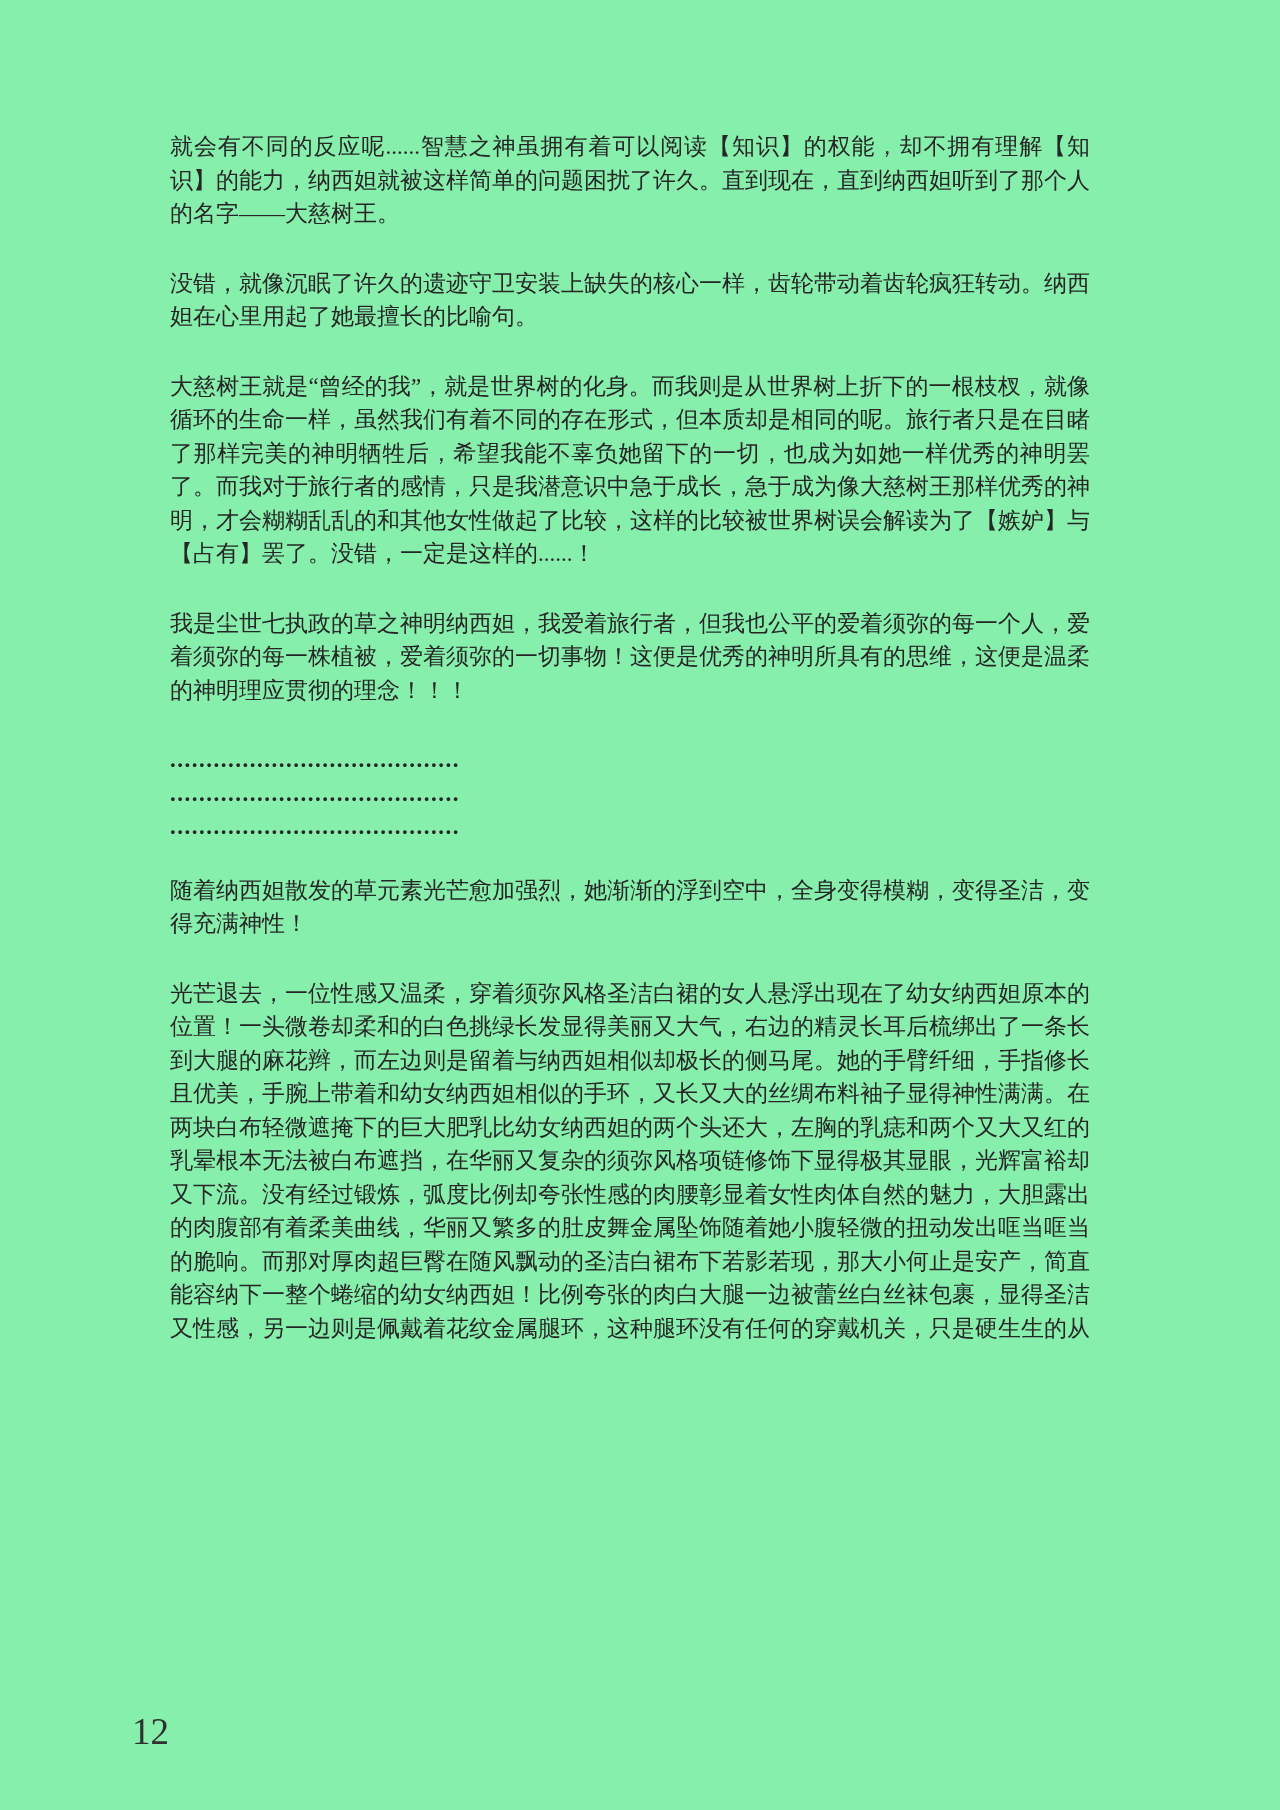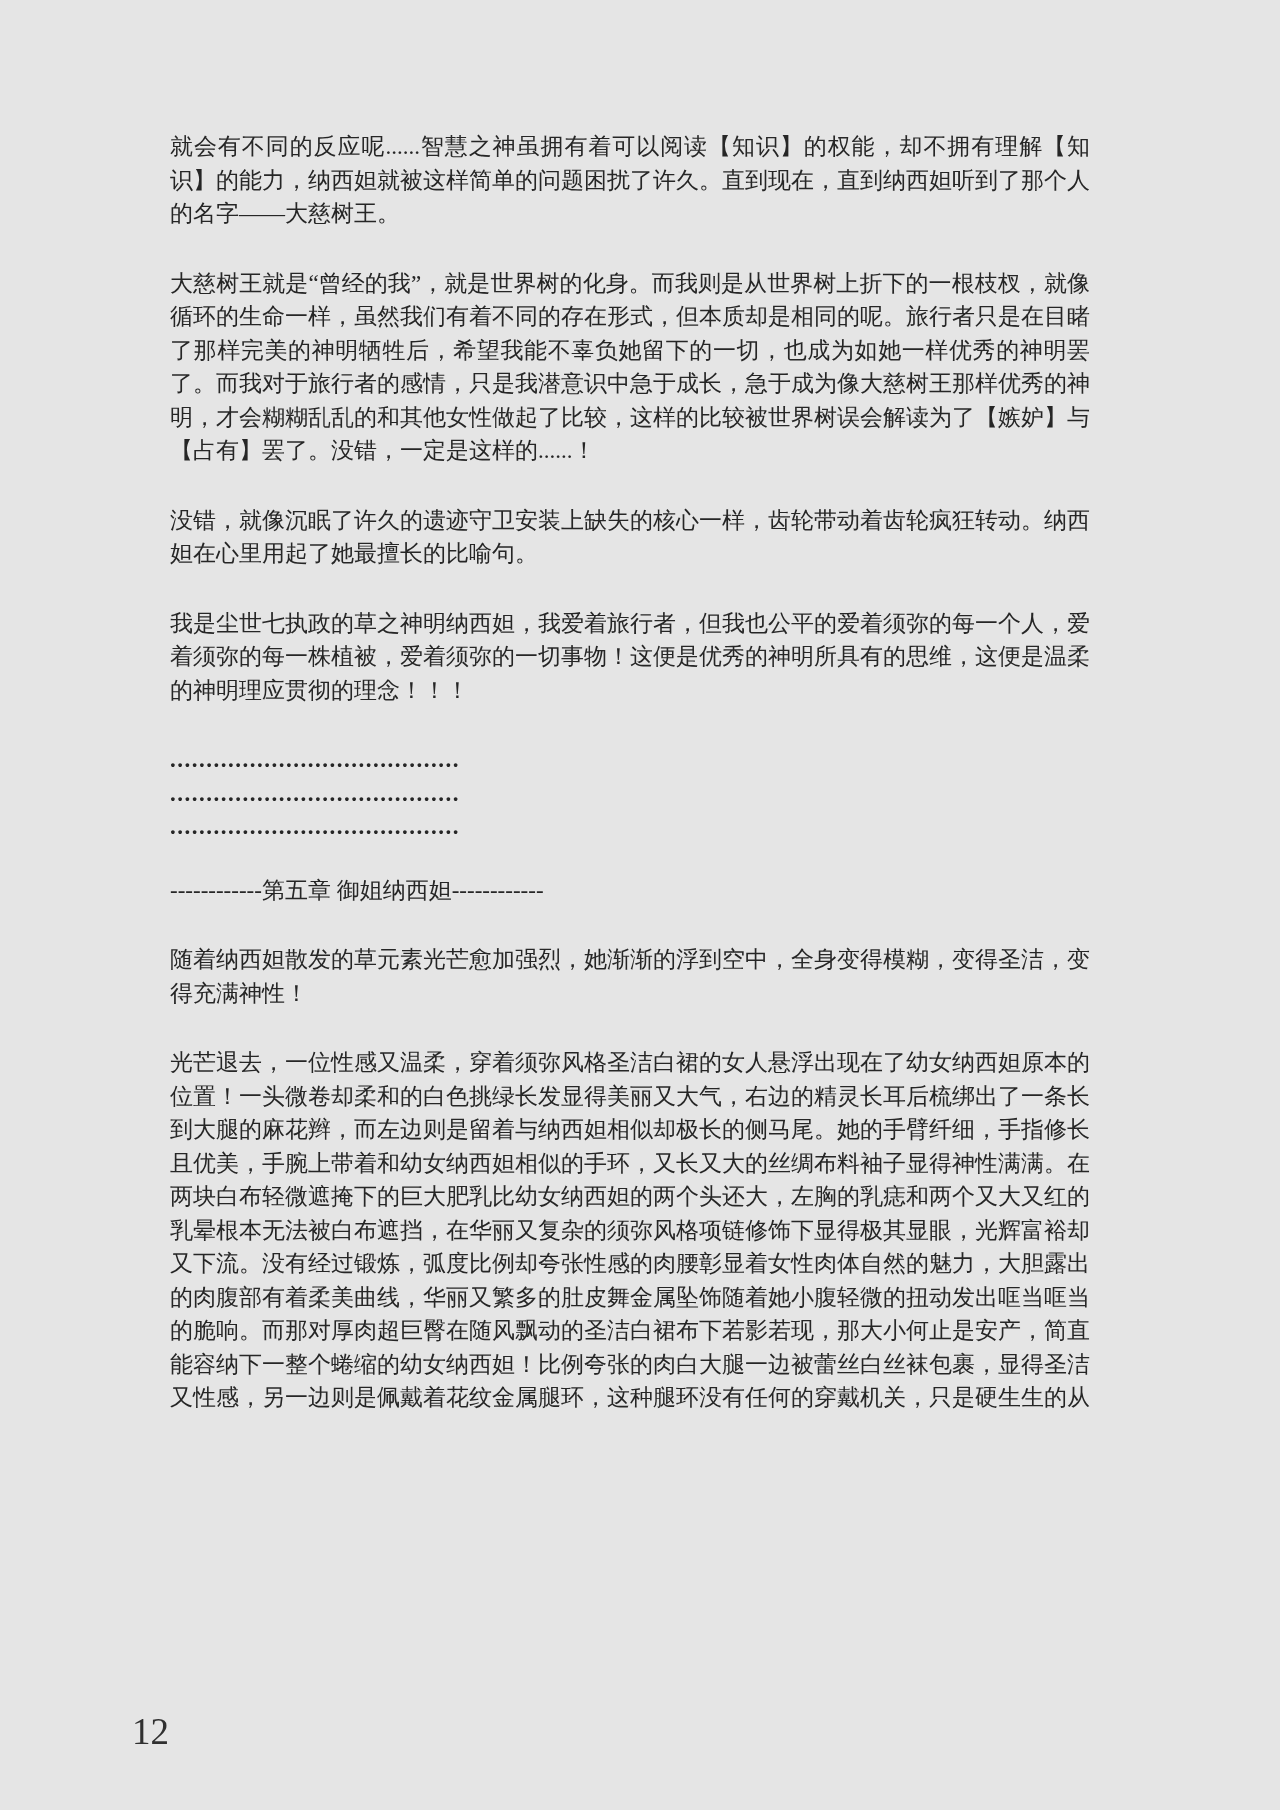--- a/index.html
+++ b/index.html
@@ -4,21 +4,21 @@
 <style>
   html, body {
     margin: 0;
     padding: 0;
     background: #ffffff;
   }
   .page {
     position: relative;
     width: 1280px;
     height: 1810px;
-    background: #e5e5e5;
+    background: #86efac;
     overflow: hidden;
     font-family: "Liberation Serif", "DejaVu Serif", serif;
   }
   .text-body {
     position: absolute;
     left: 170px;
     top: 130px;
     width: 920px;
     font-size: 23px;
     line-height: 33.5px;
@@ -55,24 +55,23 @@
     font-size: 37px;
     color: #303030;
   }
 </style>
 </head>
 <body>
 
 <div class="page">
   <div class="text-body">
     <p>就会有不同的反应呢......智慧之神虽拥有着可以阅读【知识】的权能，却不拥有理解【知识】的能力，纳西妲就被这样简单的问题困扰了许久。直到现在，直到纳西妲听到了那个人的名字——大慈树王。</p>
+    <p>没错，就像沉眠了许久的遗迹守卫安装上缺失的核心一样，齿轮带动着齿轮疯狂转动。纳西妲在心里用起了她最擅长的比喻句。</p>
     <p>大慈树王就是“曾经的我”，就是世界树的化身。而我则是从世界树上折下的一根枝杈，就像循环的生命一样，虽然我们有着不同的存在形式，但本质却是相同的呢。旅行者只是在目睹了那样完美的神明牺牲后，希望我能不辜负她留下的一切，也成为如她一样优秀的神明罢了。而我对于旅行者的感情，只是我潜意识中急于成长，急于成为像大慈树王那样优秀的神明，才会糊糊乱乱的和其他女性做起了比较，这样的比较被世界树误会解读为了【嫉妒】与【占有】罢了。没错，一定是这样的......！</p>
-    <p>没错，就像沉眠了许久的遗迹守卫安装上缺失的核心一样，齿轮带动着齿轮疯狂转动。纳西妲在心里用起了她最擅长的比喻句。</p>
     <p class="tight">我是尘世七执政的草之神明纳西妲，我爱着旅行者，但我也公平的爱着须弥的每一个人，爱着须弥的每一株植被，爱着须弥的一切事物！这便是优秀的神明所具有的思维，这便是温柔的神明理应贯彻的理念！！！</p>
     <p class="dots-line">........................................</p>
     <p class="dots-line">........................................</p>
     <p class="dots-line dots-last">........................................</p>
-    <p class="chapter">------------第五章 御姐纳西妲------------</p>
     <p>随着纳西妲散发的草元素光芒愈加强烈，她渐渐的浮到空中，全身变得模糊，变得圣洁，变得充满神性！</p>
     <p>光芒退去，一位性感又温柔，穿着须弥风格圣洁白裙的女人悬浮出现在了幼女纳西妲原本的位置！一头微卷却柔和的白色挑绿长发显得美丽又大气，右边的精灵长耳后梳绑出了一条长到大腿的麻花辫，而左边则是留着与纳西妲相似却极长的侧马尾。她的手臂纤细，手指修长且优美，手腕上带着和幼女纳西妲相似的手环，又长又大的丝绸布料袖子显得神性满满。在两块白布轻微遮掩下的巨大肥乳比幼女纳西妲的两个头还大，左胸的乳痣和两个又大又红的乳晕根本无法被白布遮挡，在华丽又复杂的须弥风格项链修饰下显得极其显眼，光辉富裕却又下流。没有经过锻炼，弧度比例却夸张性感的肉腰彰显着女性肉体自然的魅力，大胆露出的肉腹部有着柔美曲线，华丽又繁多的肚皮舞金属坠饰随着她小腹轻微的扭动发出哐当哐当的脆响。而那对厚肉超巨臀在随风飘动的圣洁白裙布下若影若现，那大小何止是安产，简直能容纳下一整个蜷缩的幼女纳西妲！比例夸张的肉白大腿一边被蕾丝白丝袜包裹，显得圣洁又性感，另一边则是佩戴着花纹金属腿环，这种腿环没有任何的穿戴机关，只是硬生生的从</p>
   </div>
   <div class="page-number">12</div>
 </div>
 
 </body></html>

